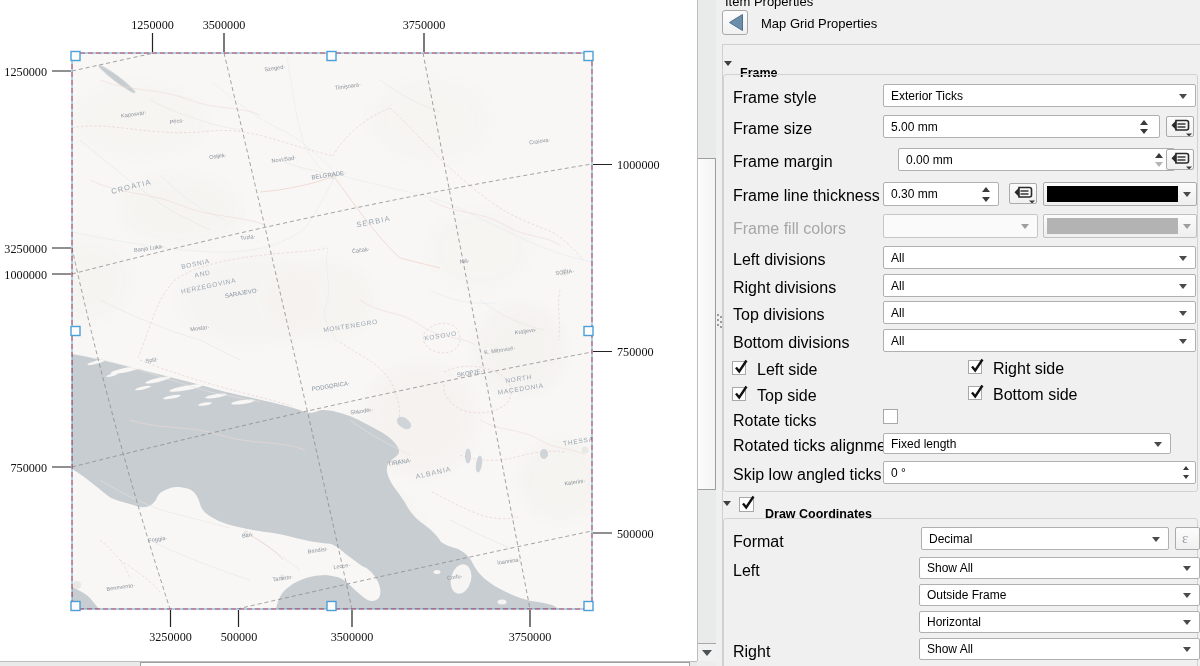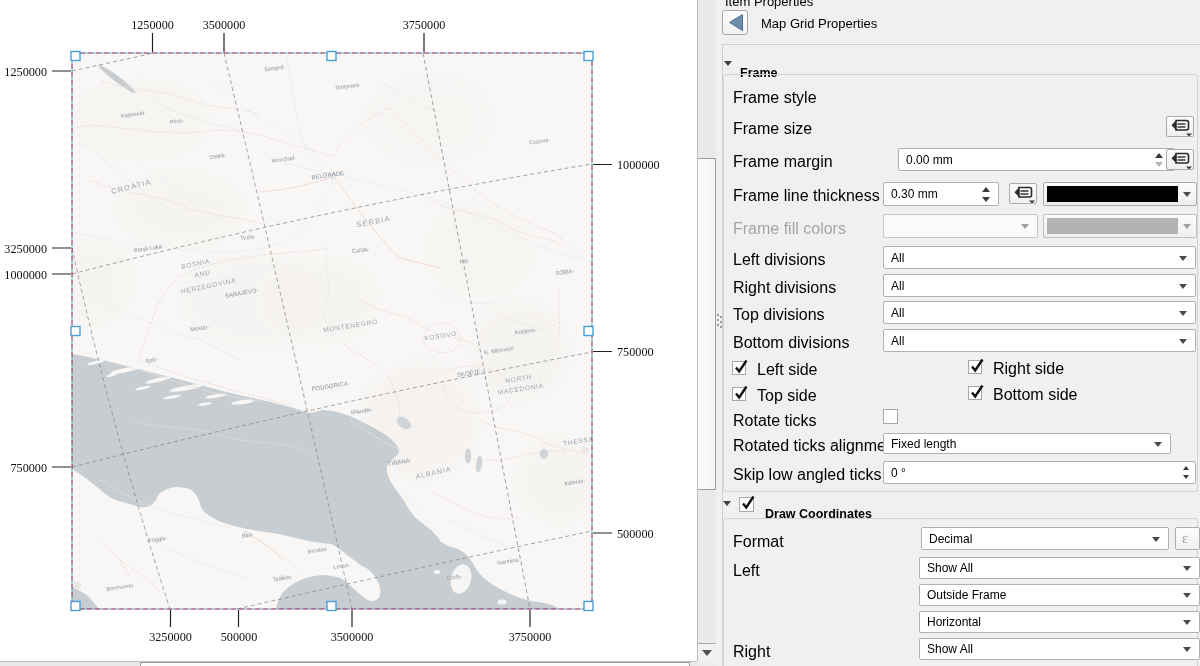--- a/index.html
+++ b/index.html
@@ -240,22 +240,31 @@
     <div class="dots" style="top:319px"></div>
     <div class="dots" style="top:324px"></div>
   <div class="dots" style="left:4px;top:316px"></div>
     <div class="dots" style="left:4px;top:321px"></div>
     <div class="dots" style="left:4px;top:326px"></div>
   <div class="tri" style="left:8px;top:61px"></div>
   <div class="hdr" style="left:24px;top:57px">Frame</div>
   <div class="grp" style="left:7px;top:74px;width:475px;height:418px"></div>
 
   <div class="lbl" style="left:17px;top:89px">Frame style</div>
+  <div class="combo" style="left:167px;top:84px;width:313px;height:23px">
+      <span class="t">Exterior Ticks</span>
+      <span class="carr"></span>
+    </div>
 
   <div class="lbl" style="left:17px;top:120px">Frame size</div>
+  <div class="spin" style="left:167px;top:115px;width:277px;height:23px">
+      <span class="t">5.00 mm</span>
+    <span class="sup" style="right:11px;top:4px"></span>
+      <span class="sdn" style="right:11px;top:13px"></span>
+    </div>
   <div class="ddbtn" style="left:450px;top:116px">
       <svg width="26" height="19" style="position:absolute;left:0;top:0">
 <path d="M9,3.5 H19.5 a2,2 0 0 1 2,2 V11 a2,2 0 0 1 -2,2 H9 Z" fill="none" stroke="#2a2a2a" stroke-width="1.6"></path>
 <path d="M9,3.5 L4.5,8.2 L9,13 Z" fill="#2a2a2a"></path>
 <line x1="10.5" y1="7" x2="18.5" y2="7" stroke="#2a2a2a" stroke-width="1.4"></line>
 <line x1="10.5" y1="10" x2="18.5" y2="10" stroke="#2a2a2a" stroke-width="1.4"></line>
 <path d="M19,16.5 L25,16.5 L22,19.5 Z" fill="#3a3a3a"></path>
 </svg>
     </div>
 

